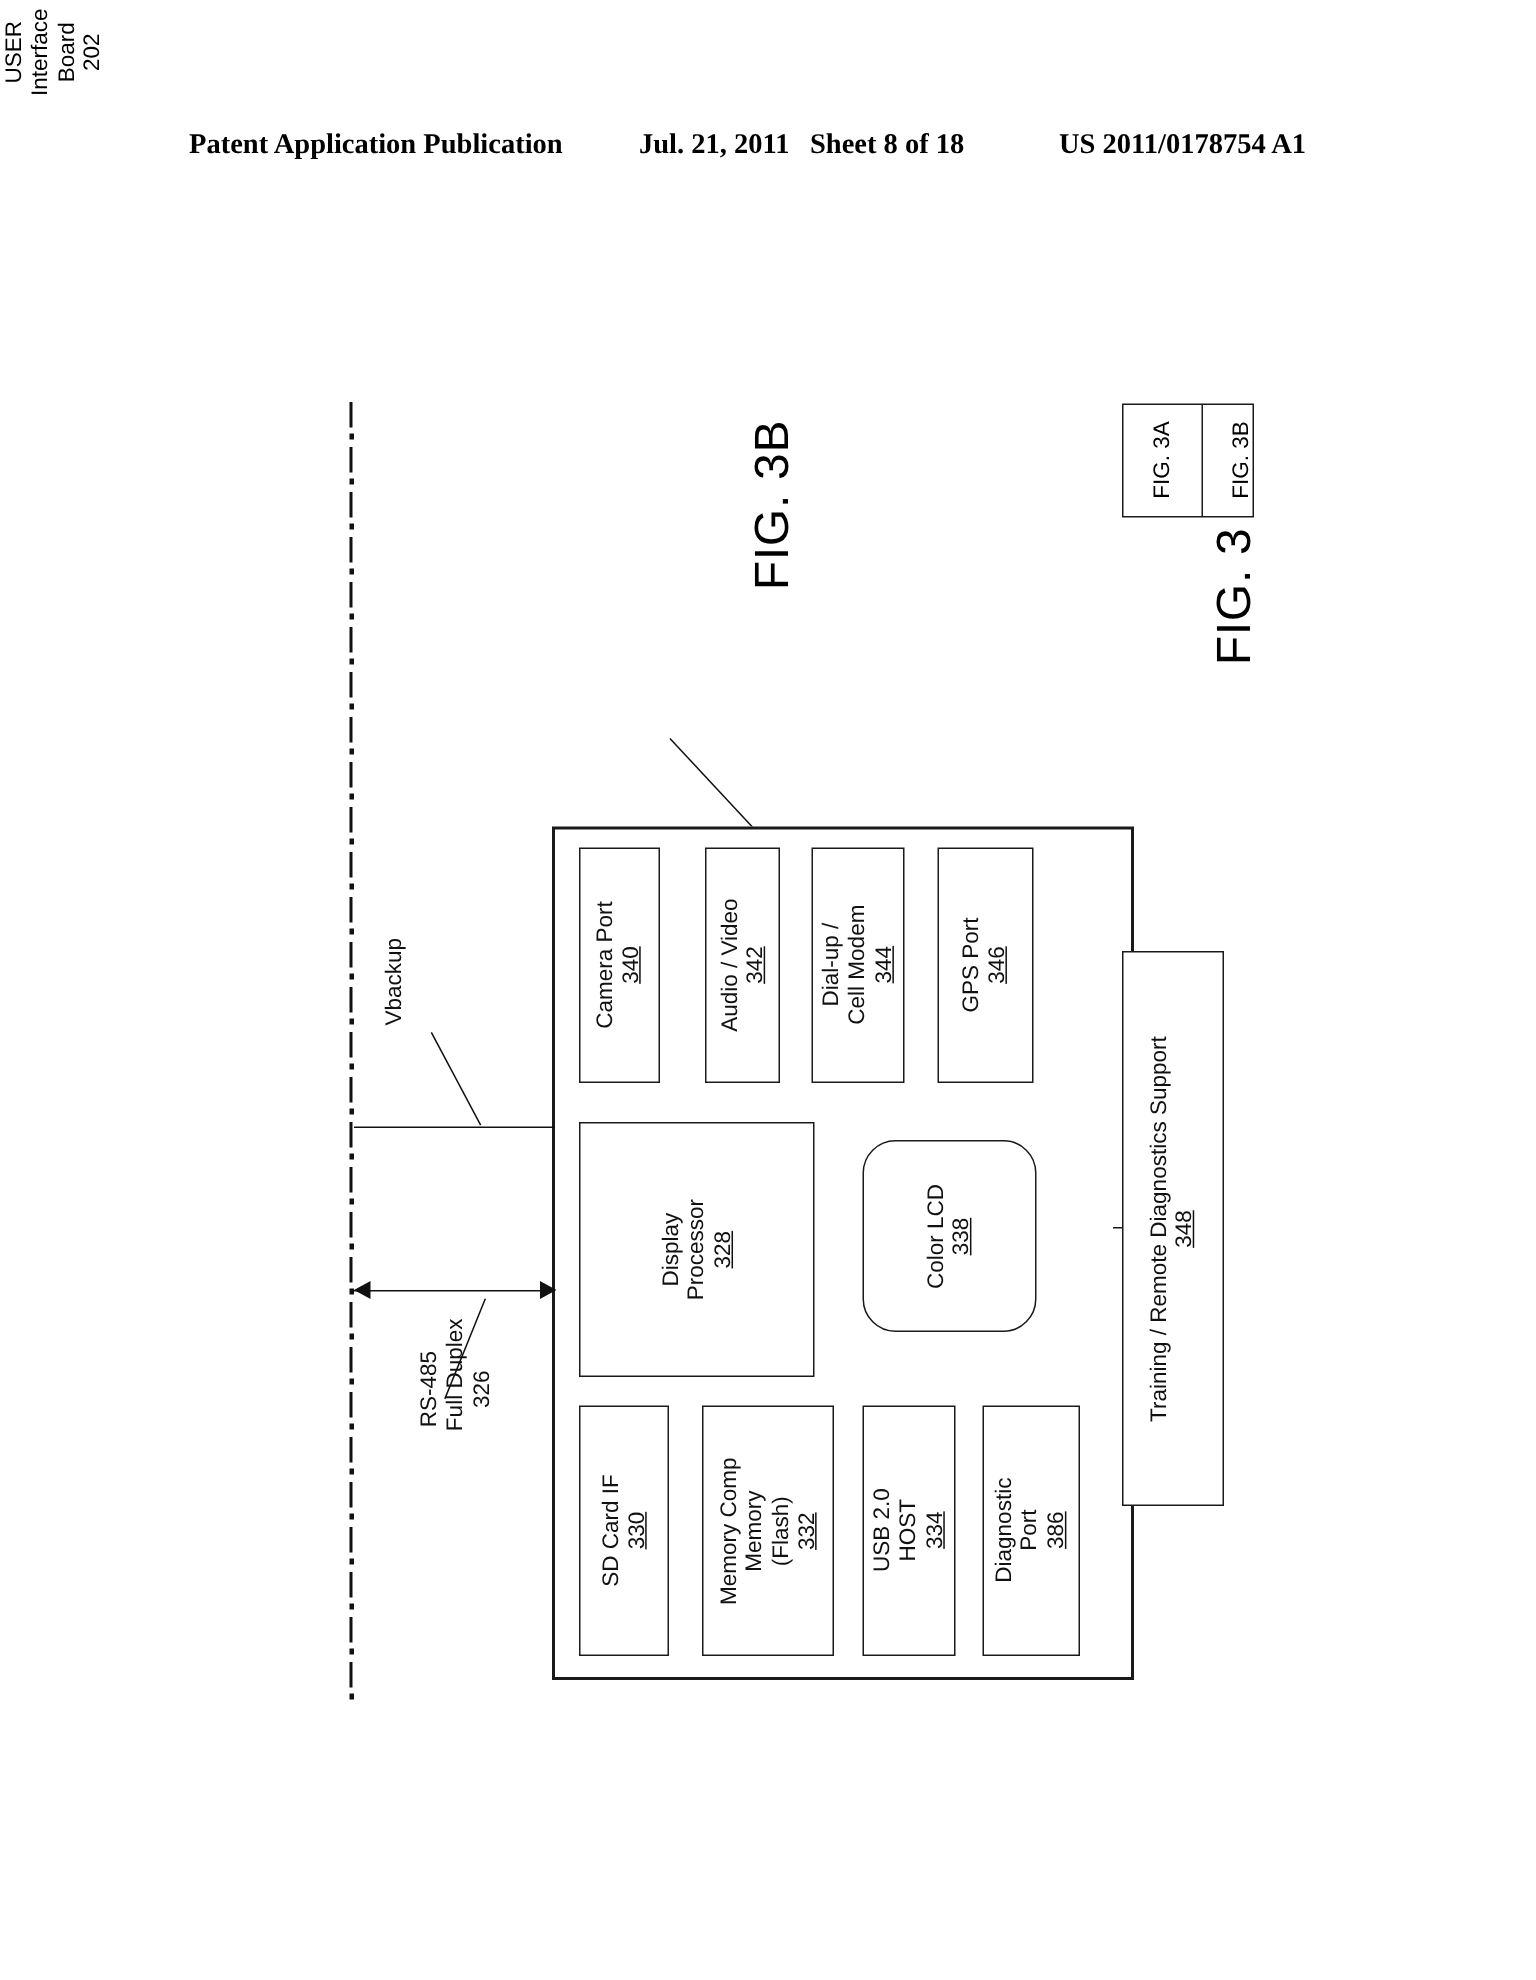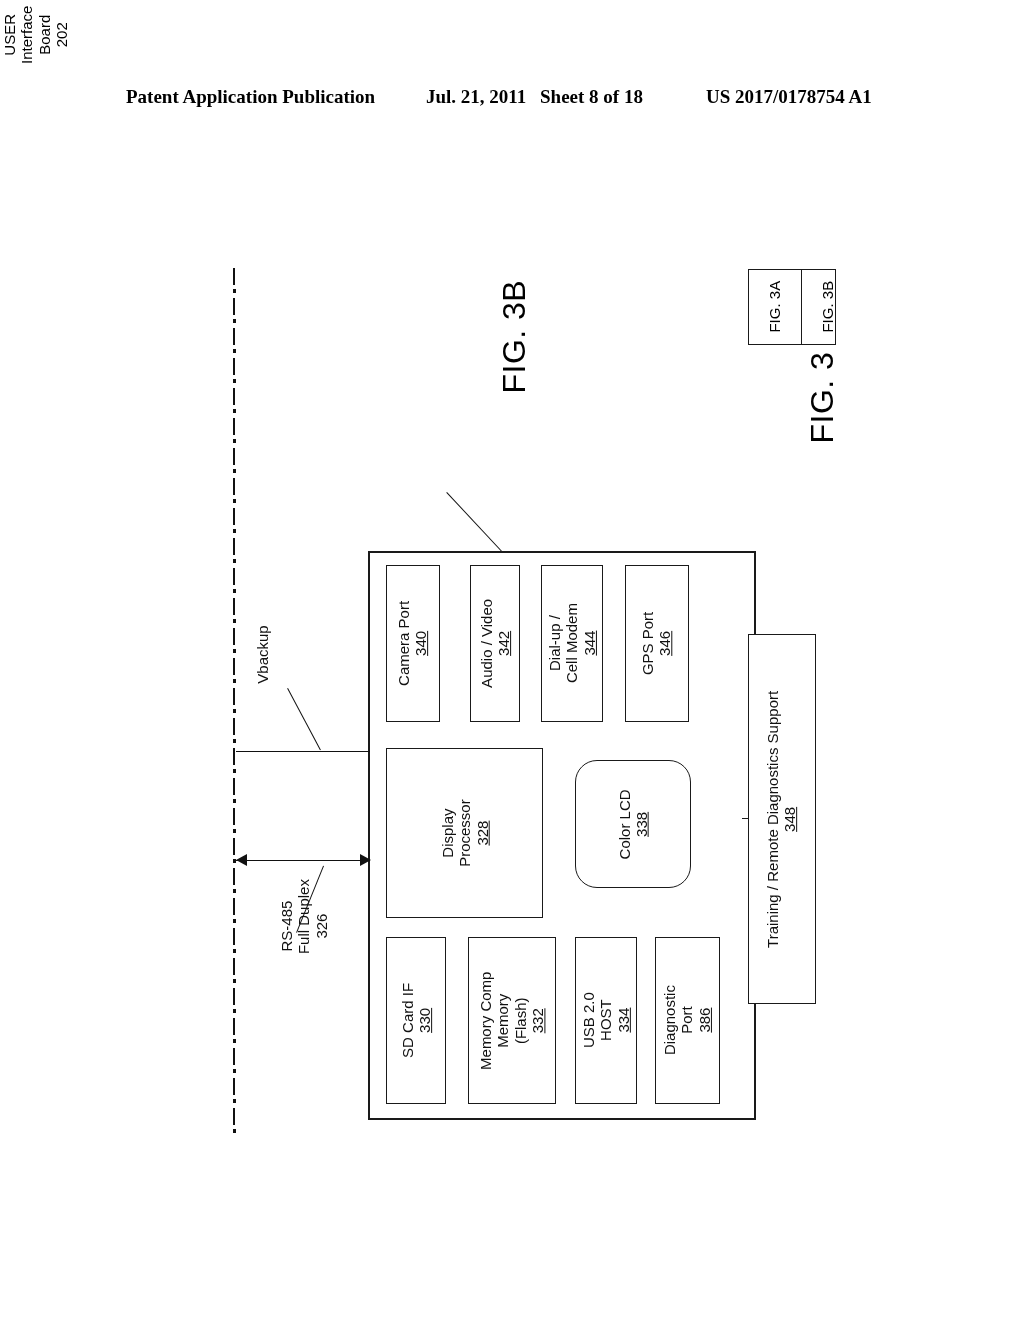--- a/index.html
+++ b/index.html
@@ -221,21 +221,21 @@
   }
   .key-cell + .key-cell { border-left: 1.8px solid #1a1a1a; }
 </style>
 </head>
 <body>
 
 <div class="page-header">
   <span class="hdr-pub">Patent Application Publication</span>
   <span class="hdr-date">Jul. 21, 2011</span>
   <span class="hdr-sheet">Sheet 8 of 18</span>
-  <span class="hdr-num">US 2017/0178754 A1</span>
+  <span class="hdr-num">US 2011/0178754 A1</span>
 </div>
 
 <div class="boundary-line" style="border-left: none;"></div>
 
 <div class="key-box">
   <div class="key-cell">
     <div class="rot">FIG. 3A</div>
   </div>
   <div class="key-cell">
     <div class="rot">FIG. 3B</div>

